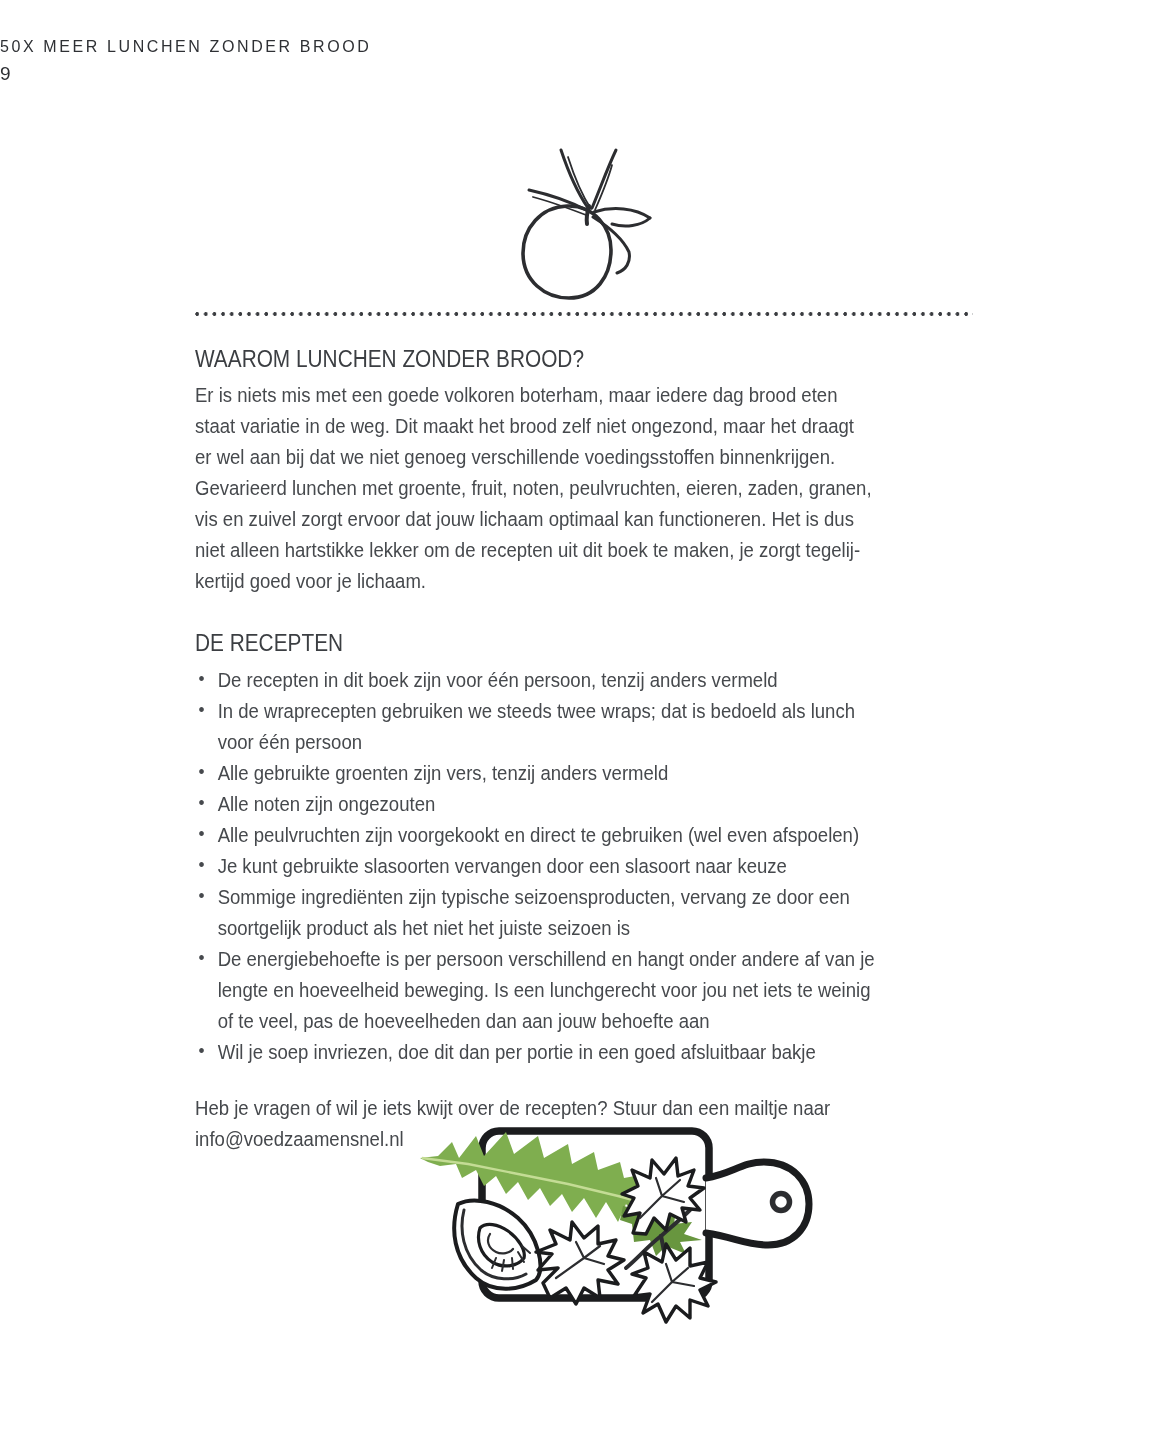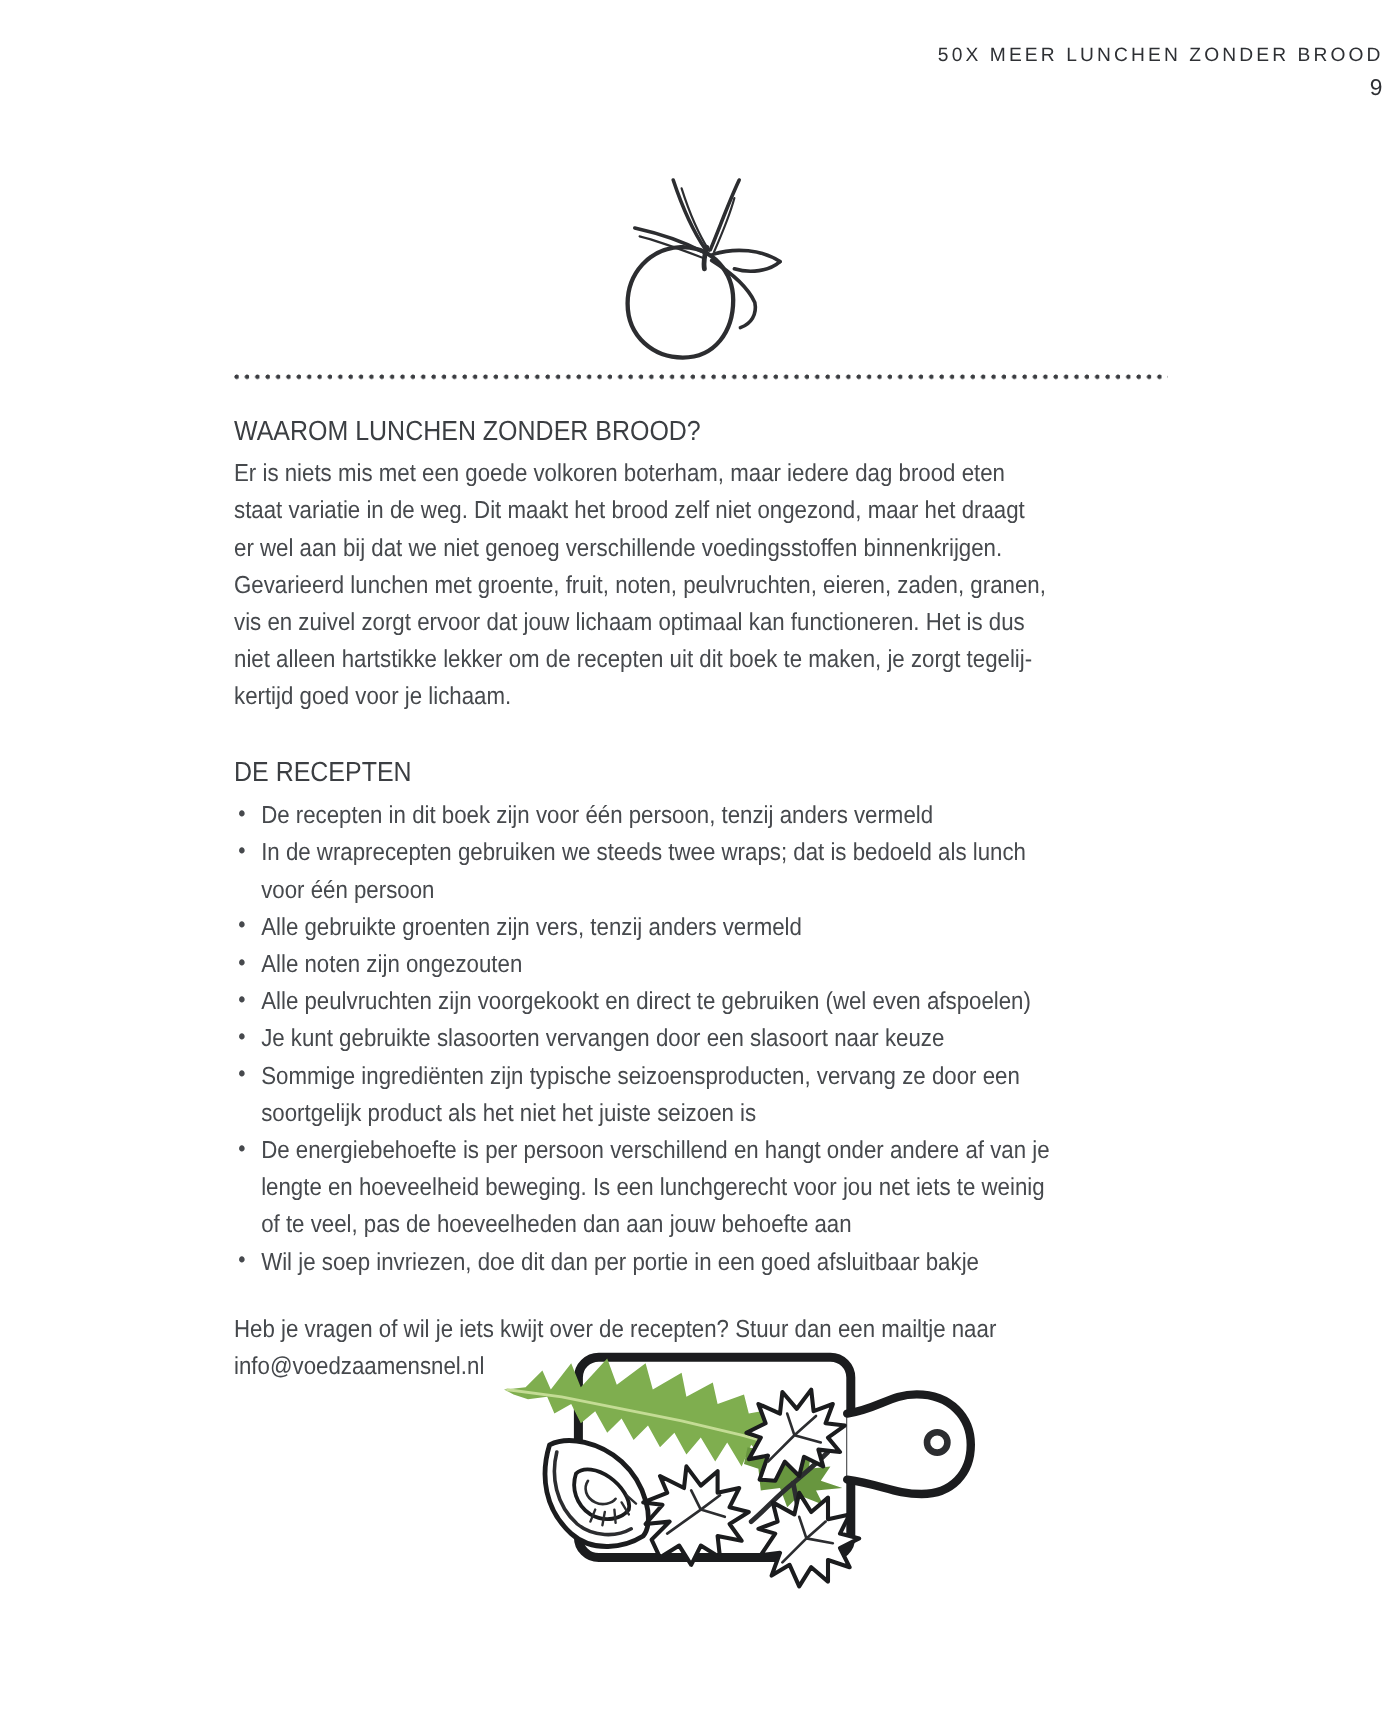--- a/index.html
+++ b/index.html
@@ -5,21 +5,21 @@
   html,body{margin:0;padding:0;background:#ffffff;}
   .page{
     position:relative;
     width:1153px;height:1440px;
     background:#ffffff;
     overflow:hidden;
     font-family:"Liberation Sans","DejaVu Sans",sans-serif;
     color:#45484c;
   }
   
-  .running-head-wrap{padding-top:38px;text-align:right;padding-left:18px;}
+  .running-head-wrap{padding-top:38px;text-align:left;}
   .running-head{
     font-size:16px;letter-spacing:2.6px;color:#2e3034;
     font-weight:400;
   }
   .page-number{
     margin-top:7px;font-size:19px;color:#2e3034;letter-spacing:1px;
   }
   
   .tomato-illo{position:absolute;left:505px;top:140px;}
   .board-illo{position:absolute;left:418px;top:1118px;}

